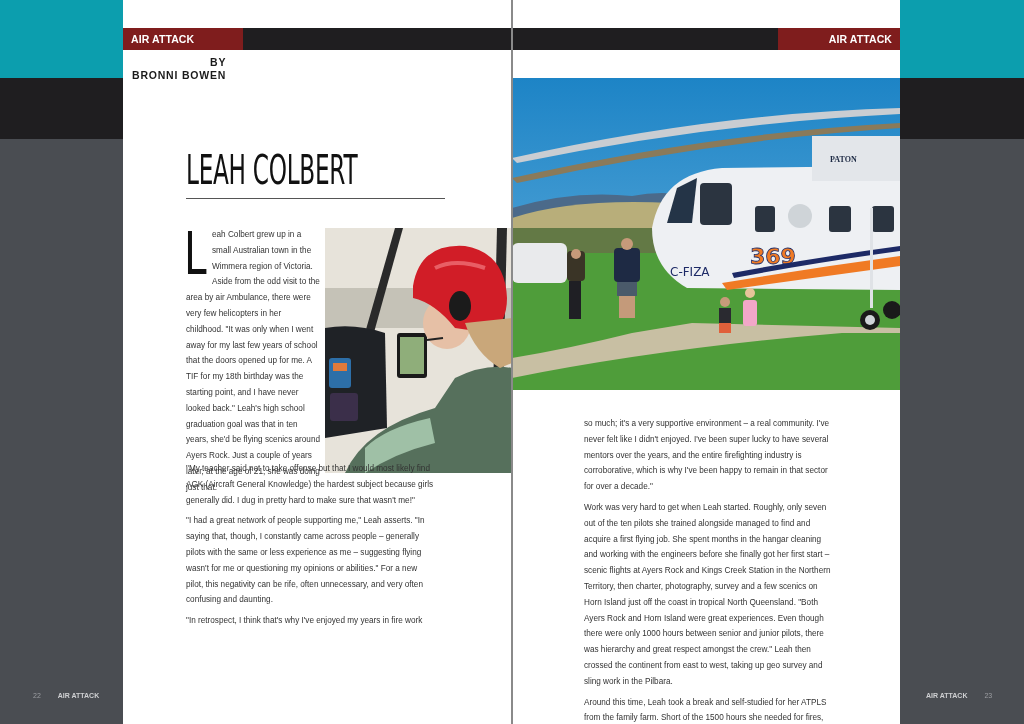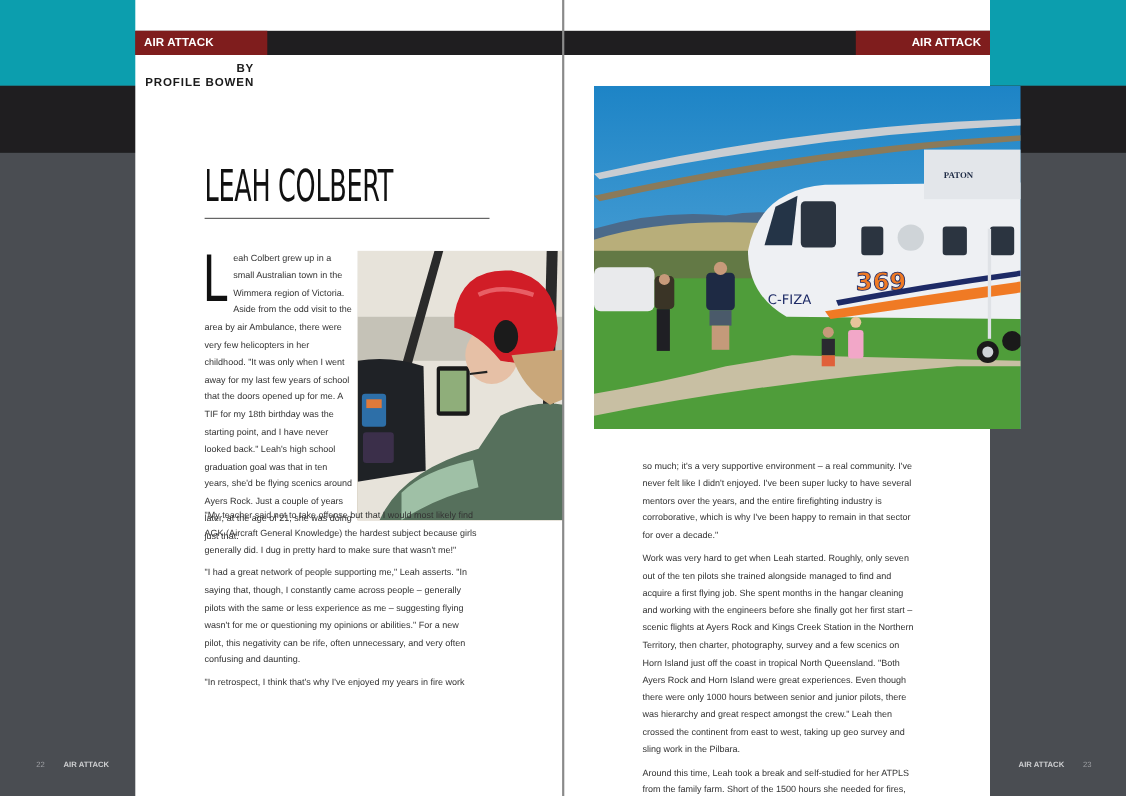--- a/index.html
+++ b/index.html
@@ -20,42 +20,42 @@
   .byline { position:absolute; left:132px; top:56px; font-weight:bold; font-size:10.5px; line-height:13px; color:#1a1a1a; letter-spacing:0.8px;text-align:right; }
   .title { position:absolute; left:186px; top:146px; font-family:"DejaVu Sans", sans-serif; font-size:40px; font-weight:normal; color:#111; transform:scaleX(0.58); transform-origin:left top; letter-spacing:-0.5px; line-height:48px; }
   .title-rule { position:absolute; left:186px; top:198px; width:259px; height:1px; background:#555; }
   .body-text { font-family:"Liberation Sans", sans-serif; font-size:8.2px; line-height:15.8px; color:#333; }
   .col-left-top { position:absolute; left:186px; top:227px; width:134px; }
   .col-left-bottom { position:absolute; left:186px; top:461px; width:250px; }
   .col-right { position:absolute; left:584px; top:416px; width:250px; }
   .body-text p { margin:0 0 5px 0; }
   .dropcap { float:left; font-family:"DejaVu Sans", sans-serif; font-size:58px; line-height:50px; margin:2px 6px 0 -2px; color:#111; transform:scaleX(0.7); transform-origin:left top; width:22px; height:52px; }
   .photo-pilot { position:absolute; left:325px; top:228px; width:187px; height:245px; overflow:hidden; background:linear-gradient(180deg,#e9e6df 0%,#d9d5cc 30%,#c9c1b0 60%,#b8aa90 100%); }
-  .photo-heli { position:absolute; left:512px; top:78px; width:388px; height:312px; overflow:hidden;margin-left:28px; }
+  .photo-heli { position:absolute; left:512px; top:78px; width:388px; height:312px; overflow:hidden; }
   .footer { position:absolute; top:692px; font-size:7px; color:#cfd0d2; font-weight:bold; }
   .pg-num { font-weight:normal; color:#9c9ea2; font-size:7px; }
 </style>
 </head>
 <body>
 
 <div class="band-teal"></div>
 <div class="band-black"></div>
 <div class="band-gray"></div>
 
 <div class="page page-left"></div>
 <div class="page page-right"></div>
 
 <div class="header-bar hb-left"></div>
 <div class="header-bar hb-right"></div>
 <div class="section-tag tag-left">AIR ATTACK PROFILE</div>
 <div class="section-tag tag-right">AIR ATTACK PROFILE</div>
 
 <div class="byline">
   <div>BY</div>
-  <div>PROFILE BOWEN</div>
+  <div>BRONNI BOWEN</div>
 </div>
 
 <div class="title">LEAH COLBERT</div>
 <div class="title-rule"></div>
 
 <div class="col-left-top body-text">
   <span class="dropcap">L</span>
   <span>eah Colbert grew up in a small Australian town in the Wimmera region of Victoria. Aside from the odd visit to the area by air Ambulance, there were very few helicopters in her childhood. "It was only when I went away for my last few years of school that the doors opened up for me. A TIF for my 18th birthday was the starting point, and I have never looked back." Leah's high school graduation goal was that in ten years, she'd be flying scenics around Ayers Rock. Just a couple of years later, at the age of 21, she was doing just that.</span>
 </div>
 

